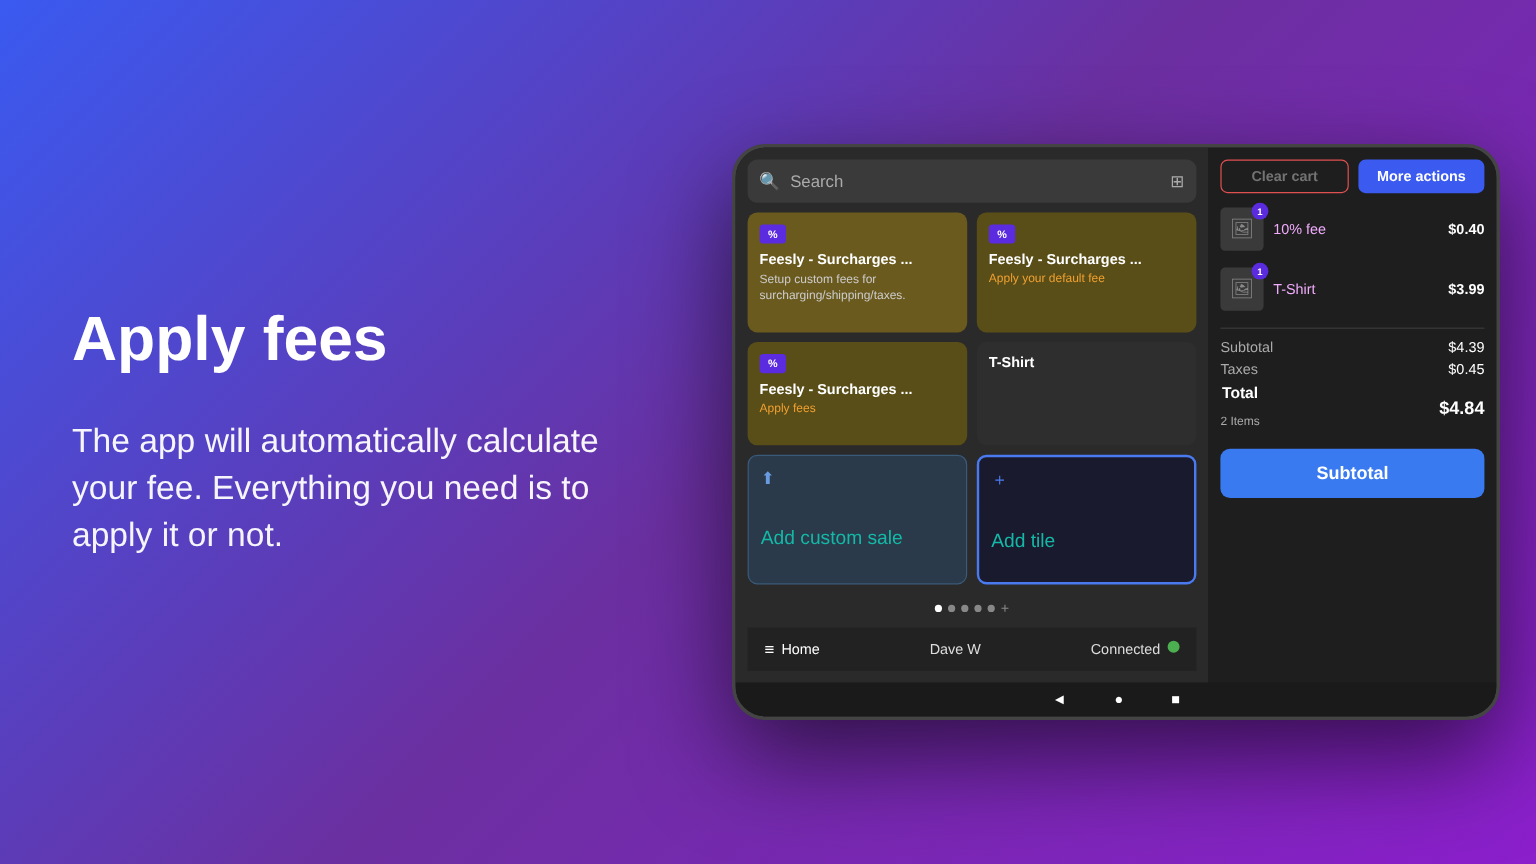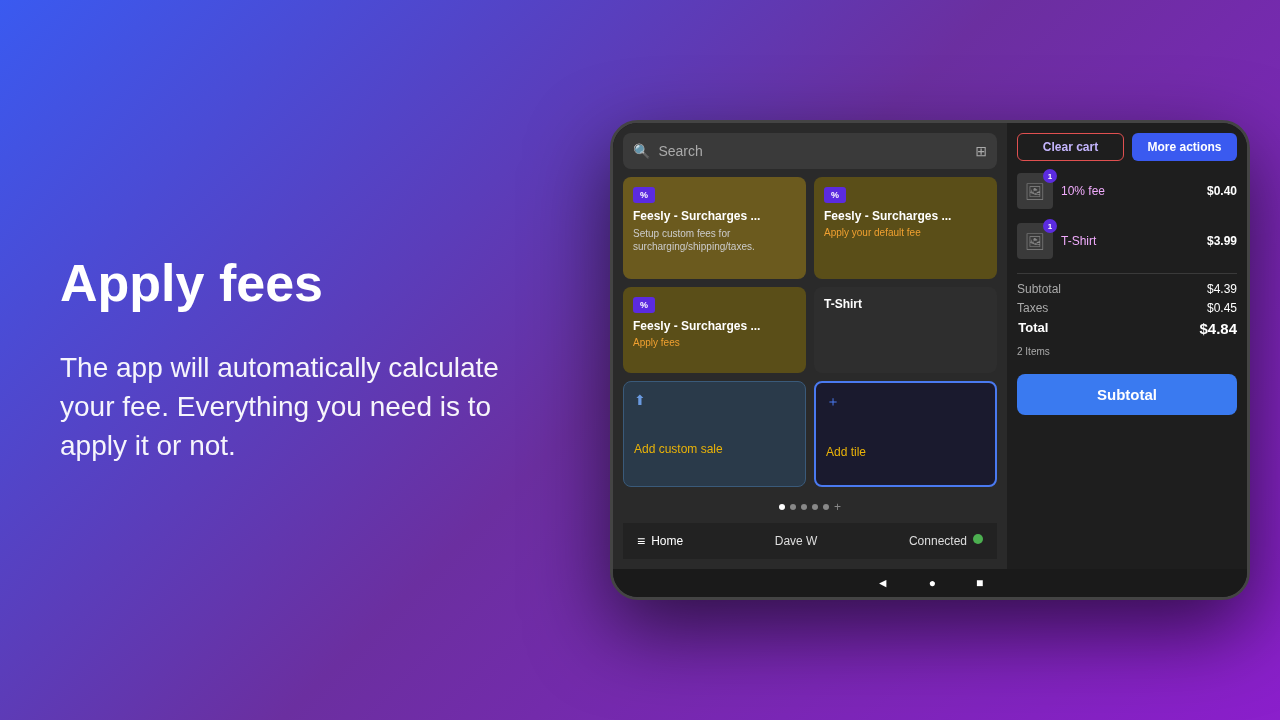--- a/index.html
+++ b/index.html
@@ -204,22 +204,22 @@
       color: #6a9ae0;
       margin-bottom: 30px;
     }
     .tile-icon-blue {
       font-size: 14px;
       color: #4a7af0;
       margin-bottom: 30px;
     }
 
     .tile-add-label {
-      font-size: 12px;
-      color: #eab308;
+      font-size: 16px;
+      color: #14b8a6;
     }
 
     
     .page-dots {
       display: flex;
       justify-content: center;
       gap: 5px;
       padding: 6px 0 2px;
       align-items: center;
     }
@@ -300,21 +300,21 @@
     
     .action-buttons {
       display: flex;
       gap: 8px;
       margin-bottom: 2px;
     }
     .btn-clear {
       flex: 1;
       background: transparent;
       border: 1.5px solid #e05050;
-      color: #c4b5fd;
+      color: #737373;
       border-radius: 6px;
       padding: 6px 4px;
       font-size: 12px;
       font-weight: 600;
       cursor: pointer;
     }
     .btn-more {
       flex: 1;
       background: #3a5af0;
       border: none;
@@ -551,21 +551,21 @@
           </div>
           <div class="total-row">
             <span class="total-label">Taxes</span>
             <span class="total-value">$0.45</span>
           </div>
           <div class="total-row grand">
             <div class="grand-label-col">
               <span class="total-label" style="color:#fff;font-weight:700;font-size:13px;">Total</span>
               <span class="total-label-sub">2 Items</span>
             </div>
-            <span class="total-value" style="font-size:15px;font-weight:700;">$4.84</span>
+            <span class="total-value" style="font-size:15px;font-weight:700;margin-top:12px;">$4.84</span>
           </div>
         </div>
 
         <button class="btn-checkout">Subtotal</button>
 
       </div>
 
     </div>
 
     <div class="nav-bar">

